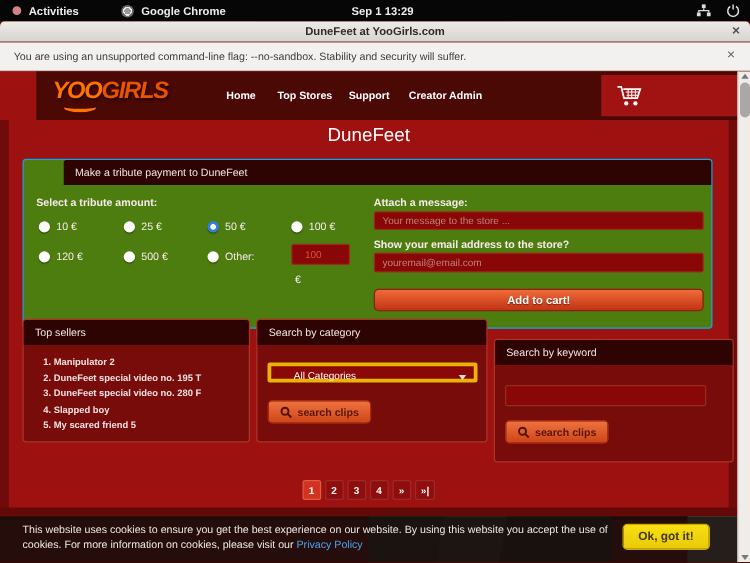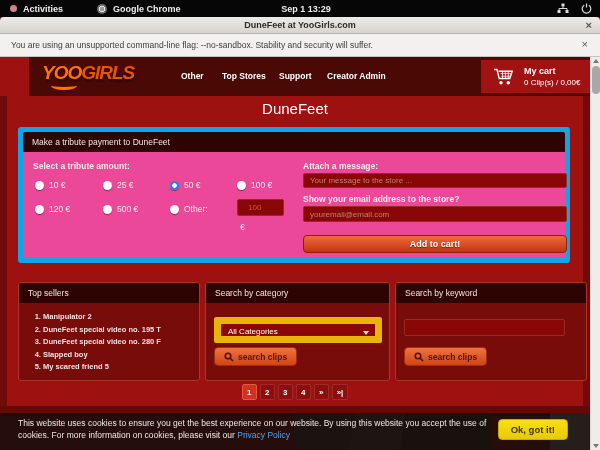--- a/index.html
+++ b/index.html
@@ -57,45 +57,45 @@
   .cart-title { font-size:9px; font-weight:bold; line-height:12px; }
   .cart-sub { font-size:8px; line-height:11px; }
 
   
   .page-title { position:absolute; top:43px; left:0; width:590px; text-align:center; color:#fff; font-size:15px; }
 
   .panel-head { height:20px; background:#2e0403; color:#f0e6e4; font-size:8.5px; line-height:20px;
     padding-left:9px; border-radius:2px 2px 0 0; }
 
   .tribute-panel { position:absolute; left:18px; top:70px; width:552px; height:136px;
-    background:#ec4899; border:5px solid #0ea5e9; border-radius:3px; }
+    background:#4d7c0f; border:1px solid #0ea5e9; border-radius:3px;padding-left:32px; }
   .lbl { position:absolute; color:#f6eaea; font-size:8.5px; font-weight:bold; white-space:nowrap; }
   .radio-cell { position:absolute; display:flex; align-items:center; gap:5px; color:#f6eaea; font-size:8.5px; cursor:pointer; white-space:nowrap; }
   .radio { width:9px; height:9px; border-radius:50%; background:#fff; box-shadow:0 1px 1px rgba(0,0,0,.4); flex:0 0 auto; }
   .radio.selected { background:radial-gradient(circle, #fff 0 2px, #2d7ff0 2.5px); }
   .tx-input { background:#890707; border:1px solid #952c1c; border-radius:2px; color:#efdede; font-size:8px;
     font-family:"Liberation Sans", sans-serif; outline:none; }
   .tx-input::placeholder { color:#bb8277; }
   .other-input { position:absolute; left:214px; top:67px; width:47px; height:17px; padding-left:10px; color:#d9543f; }
   .currency { position:absolute; left:217px; top:90px; color:#f6eaea; font-size:8.5px; }
   .msg-input { position:absolute; left:280px; top:41px; width:264px; height:15px; padding-left:6px; }
   .email-input { position:absolute; left:280px; top:74px; width:264px; height:16px; padding-left:6px; }
   .add-btn { position:absolute; left:280px; top:103px; width:264px; height:18px;
     background:linear-gradient(#ef6b39,#c23413); border:1px solid #8f1f05; border-radius:4px;
     color:#fff; font-size:9px; font-weight:bold; text-shadow:0 1px 1px rgba(0,0,0,.5);
     font-family:"Liberation Sans", sans-serif; cursor:pointer; }
 
-  .mini-panel { position:absolute; top:225px; height:99px; background:#770c0b; border:1px solid #aa3526; border-radius:3px; }
+  .mini-panel { position:absolute; top:198px; height:99px; background:#770c0b; border:1px solid #aa3526; border-radius:3px; }
   #panel-sellers { left:18px; width:182px; }
   #panel-category { left:205px; width:185px; }
-  #panel-keyword { left:395px; width:192px; }
+  #panel-keyword { left:395px; width:192px;margin-top:16px; }
   .sellers-list { margin:8px 12px 0 24px; color:#f2e2e2; font-size:7.5px; line-height:12.5px;font-weight:bold; }
-  .fake-select { position:absolute; left:8px; top:34px; width:168px; height:26px; background:#8a0807;
-    border:7px solid #eab308; border-radius:2px; color:#fff; font-size:8px; line-height:16px;
-    padding-left:7px; cursor:pointer; }
+  .fake-select { position:absolute; left:8px; top:34px; width:168px; height:16px; background:#8a0807;
+    border:3px solid #eab308; border-radius:2px; color:#fff; font-size:8px; line-height:16px;
+    padding-left:18px; cursor:pointer; }
   .caret { position:absolute; right:6px; top:7px; width:0; height:0;
     border-left:3.5px solid transparent; border-right:3.5px solid transparent; border-top:4px solid #f0dada; }
   .search-btn { position:absolute; left:8px; top:64px; height:19px; padding:0 9px;
     background:linear-gradient(#ee7340,#cf4517); border:1px solid #a52c0c; border-radius:4px;
     color:#57150a; font-size:8.5px; font-weight:bold; display:inline-flex; align-items:center; gap:4px;
     font-family:"Liberation Sans", sans-serif; cursor:pointer; }
   .kw-input { position:absolute; left:8px; top:36px; width:161px; height:17px; }
 
   .pagination { position:absolute; top:327px; left:0; width:590px; display:flex; justify-content:center; gap:3px; }
   .page-btn { min-width:15px; height:16px; padding:0 4px; background:#8d0e0d; border:1px solid rgba(255,255,255,0.12);
@@ -149,35 +149,31 @@
   <div id="infobar">
     <span>You are using an unsupported command-line flag: --no-sandbox. Stability and security will suffer.</span>
     <span class="ib-close">×</span>
   </div>
 
   <div id="browser">
 
     <div class="site-header">
       <div class="logo"><span class="p1">YOO</span><span class="p2">GIRLS</span></div>
       <div class="smile"></div>
-      <span class="nav-item" style="left:152px">Other</span>
+      <span class="nav-item" style="left:152px">Home</span>
       <span class="nav-item" style="left:193px">Top Stores</span>
       <span class="nav-item" style="left:250px">Support</span>
       <span class="nav-item" style="left:298px">Creator Admin</span>
       <div class="cart-box">
         <svg class="cart-ico" width="22" height="17" viewBox="0 0 22 17">
           <path d="M1 1.5 h3 l2.2 9 h10.6 l2.4 -7.2 h-13.6" fill="none" stroke="#fff" stroke-width="1.4"></path>
           <path d="M7.6 5.6 h10.4 M8.3 8.2 h9.2 M9.5 3.8 v6.4 M12.4 3.8 v6.4 M15.3 3.8 v6.4" stroke="#fff" stroke-width="0.8"></path>
           <circle cx="8" cy="14.7" r="1.7" fill="#fff"></circle>
           <circle cx="15.3" cy="14.7" r="1.7" fill="#fff"></circle>
         </svg>
-        <div>
-          <div class="cart-title">My cart</div>
-          <div class="cart-sub">0 Clip(s) / 0,00€</div>
-        </div>
       </div>
     </div>
 
     <div class="edge" style="left:0"></div>
     <div class="edge" style="left:583px"></div>
     <div class="page-end"></div>
 
     <div class="page-title">DuneFeet</div>
 
     <div class="tribute-panel">

